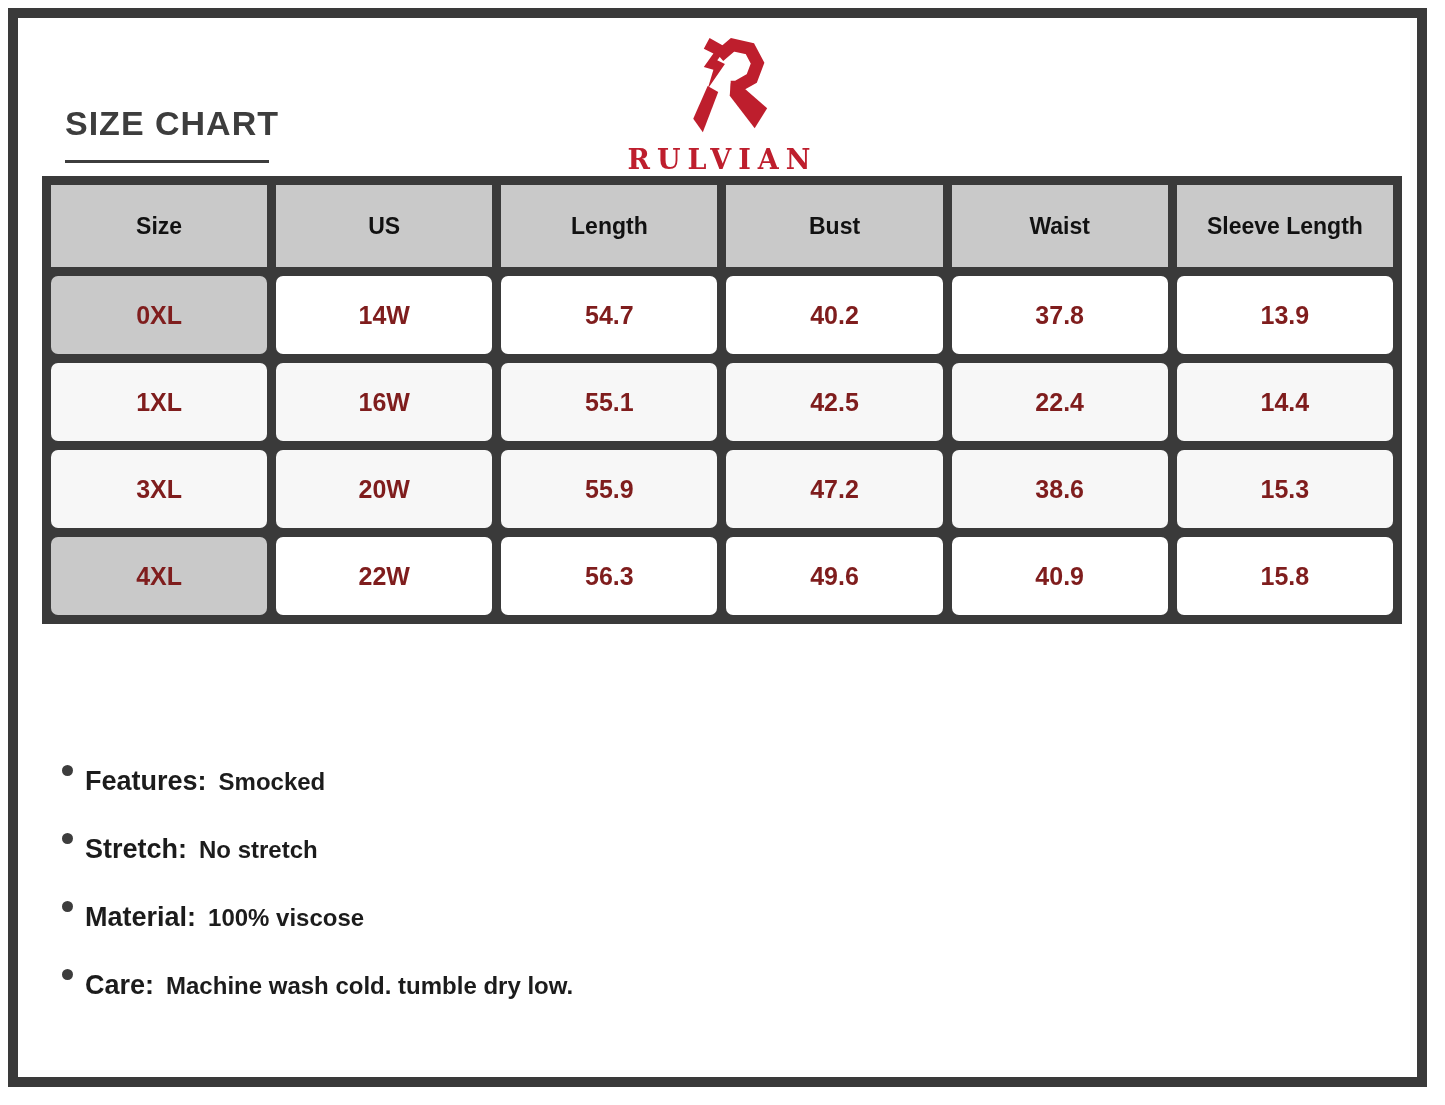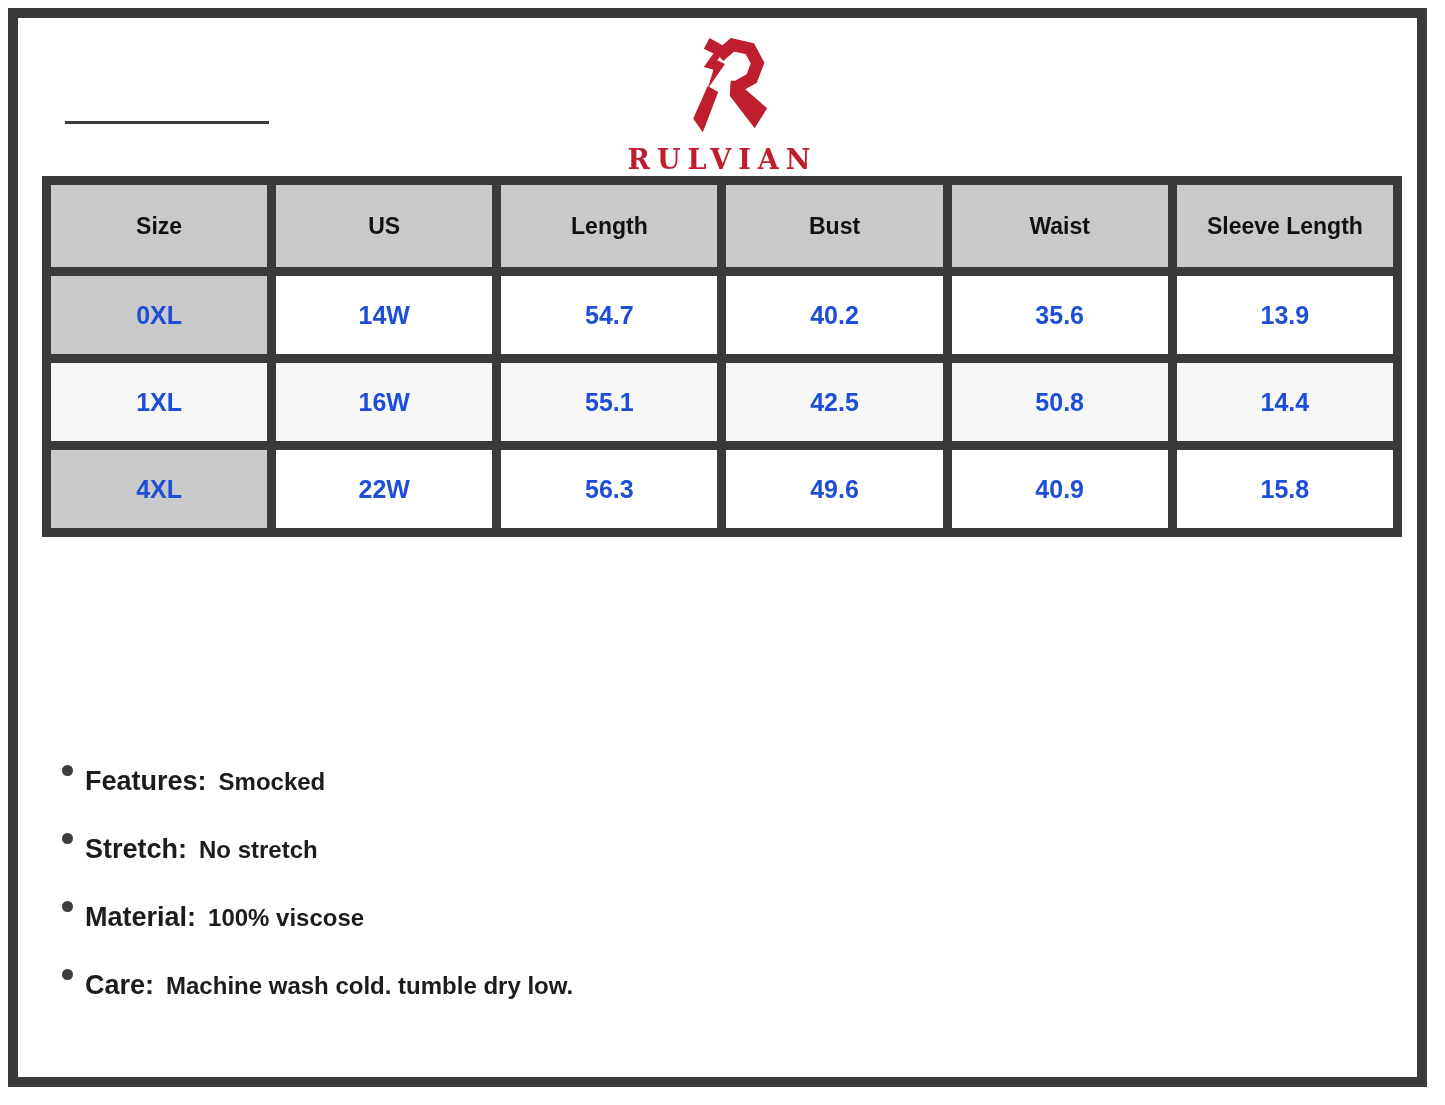--- a/index.html
+++ b/index.html
@@ -73,22 +73,23 @@
     font-size: 23px;
     font-weight: bold;
     color: #111111;
     text-align: center;
   }
   table.size-chart td {
     height: 76px;
     background: #ffffff;
     font-size: 25px;
     font-weight: bold;
-    color: #1d4ed8;
+    color: #7f1d1d;
     text-align: center;
+    border-radius: 7px;
   }
   table.size-chart tr.alt td { background: #f7f7f7; }
   table.size-chart td.size-col { background: #c9c9c9; }
 
   
   .details {
     position: absolute;
     left: 62px; top: 744px;
     margin: 0; padding: 0;
     list-style: none;
@@ -134,50 +135,59 @@
         <polygon points="36,2 54,12 44,25 52,29 34,55 40,35 30,32 40,18 30,13"></polygon>
         <polygon points="34,52 45,58 29,100 19,86"></polygon>
         <path d="M46,21 L60,9 L78,13 L86,28 L80,44 L64,53 L58,53" fill="none" stroke="#be1e2d" stroke-width="13" stroke-linejoin="miter"></path>
         <polygon points="58,49 73,55 96,75 83,96 57,62"></polygon>
       </g>
     </svg>
     <div class="brand-name">RULVIAN</div>
   </div>
 
   <div class="title-block">
+    <h1 class="page-title">SIZE CHART</h1>
     <div class="title-underline"></div>
   </div>
 
   <table class="size-chart">
     <thead>
       <tr>
         <th>Size</th>
         <th>US</th>
         <th>Length</th>
         <th>Bust</th>
         <th>Waist</th>
         <th>Sleeve Length</th>
       </tr>
     </thead>
     <tbody>
       <tr>
         <td class="size-col">0XL</td>
         <td>14W</td>
         <td>54.7</td>
         <td>40.2</td>
-        <td>35.6</td>
+        <td>37.8</td>
         <td>13.9</td>
       </tr>
       <tr class="alt">
         <td class="size-col">1XL</td>
         <td>16W</td>
         <td>55.1</td>
         <td>42.5</td>
-        <td>50.8</td>
+        <td>22.4</td>
         <td>14.4</td>
+      </tr>
+      <tr class="alt">
+        <td class="size-col">3XL</td>
+        <td>20W</td>
+        <td>55.9</td>
+        <td>47.2</td>
+        <td>38.6</td>
+        <td>15.3</td>
       </tr>
       <tr>
         <td class="size-col">4XL</td>
         <td>22W</td>
         <td>56.3</td>
         <td>49.6</td>
         <td>40.9</td>
         <td>15.8</td>
       </tr>
     </tbody>

